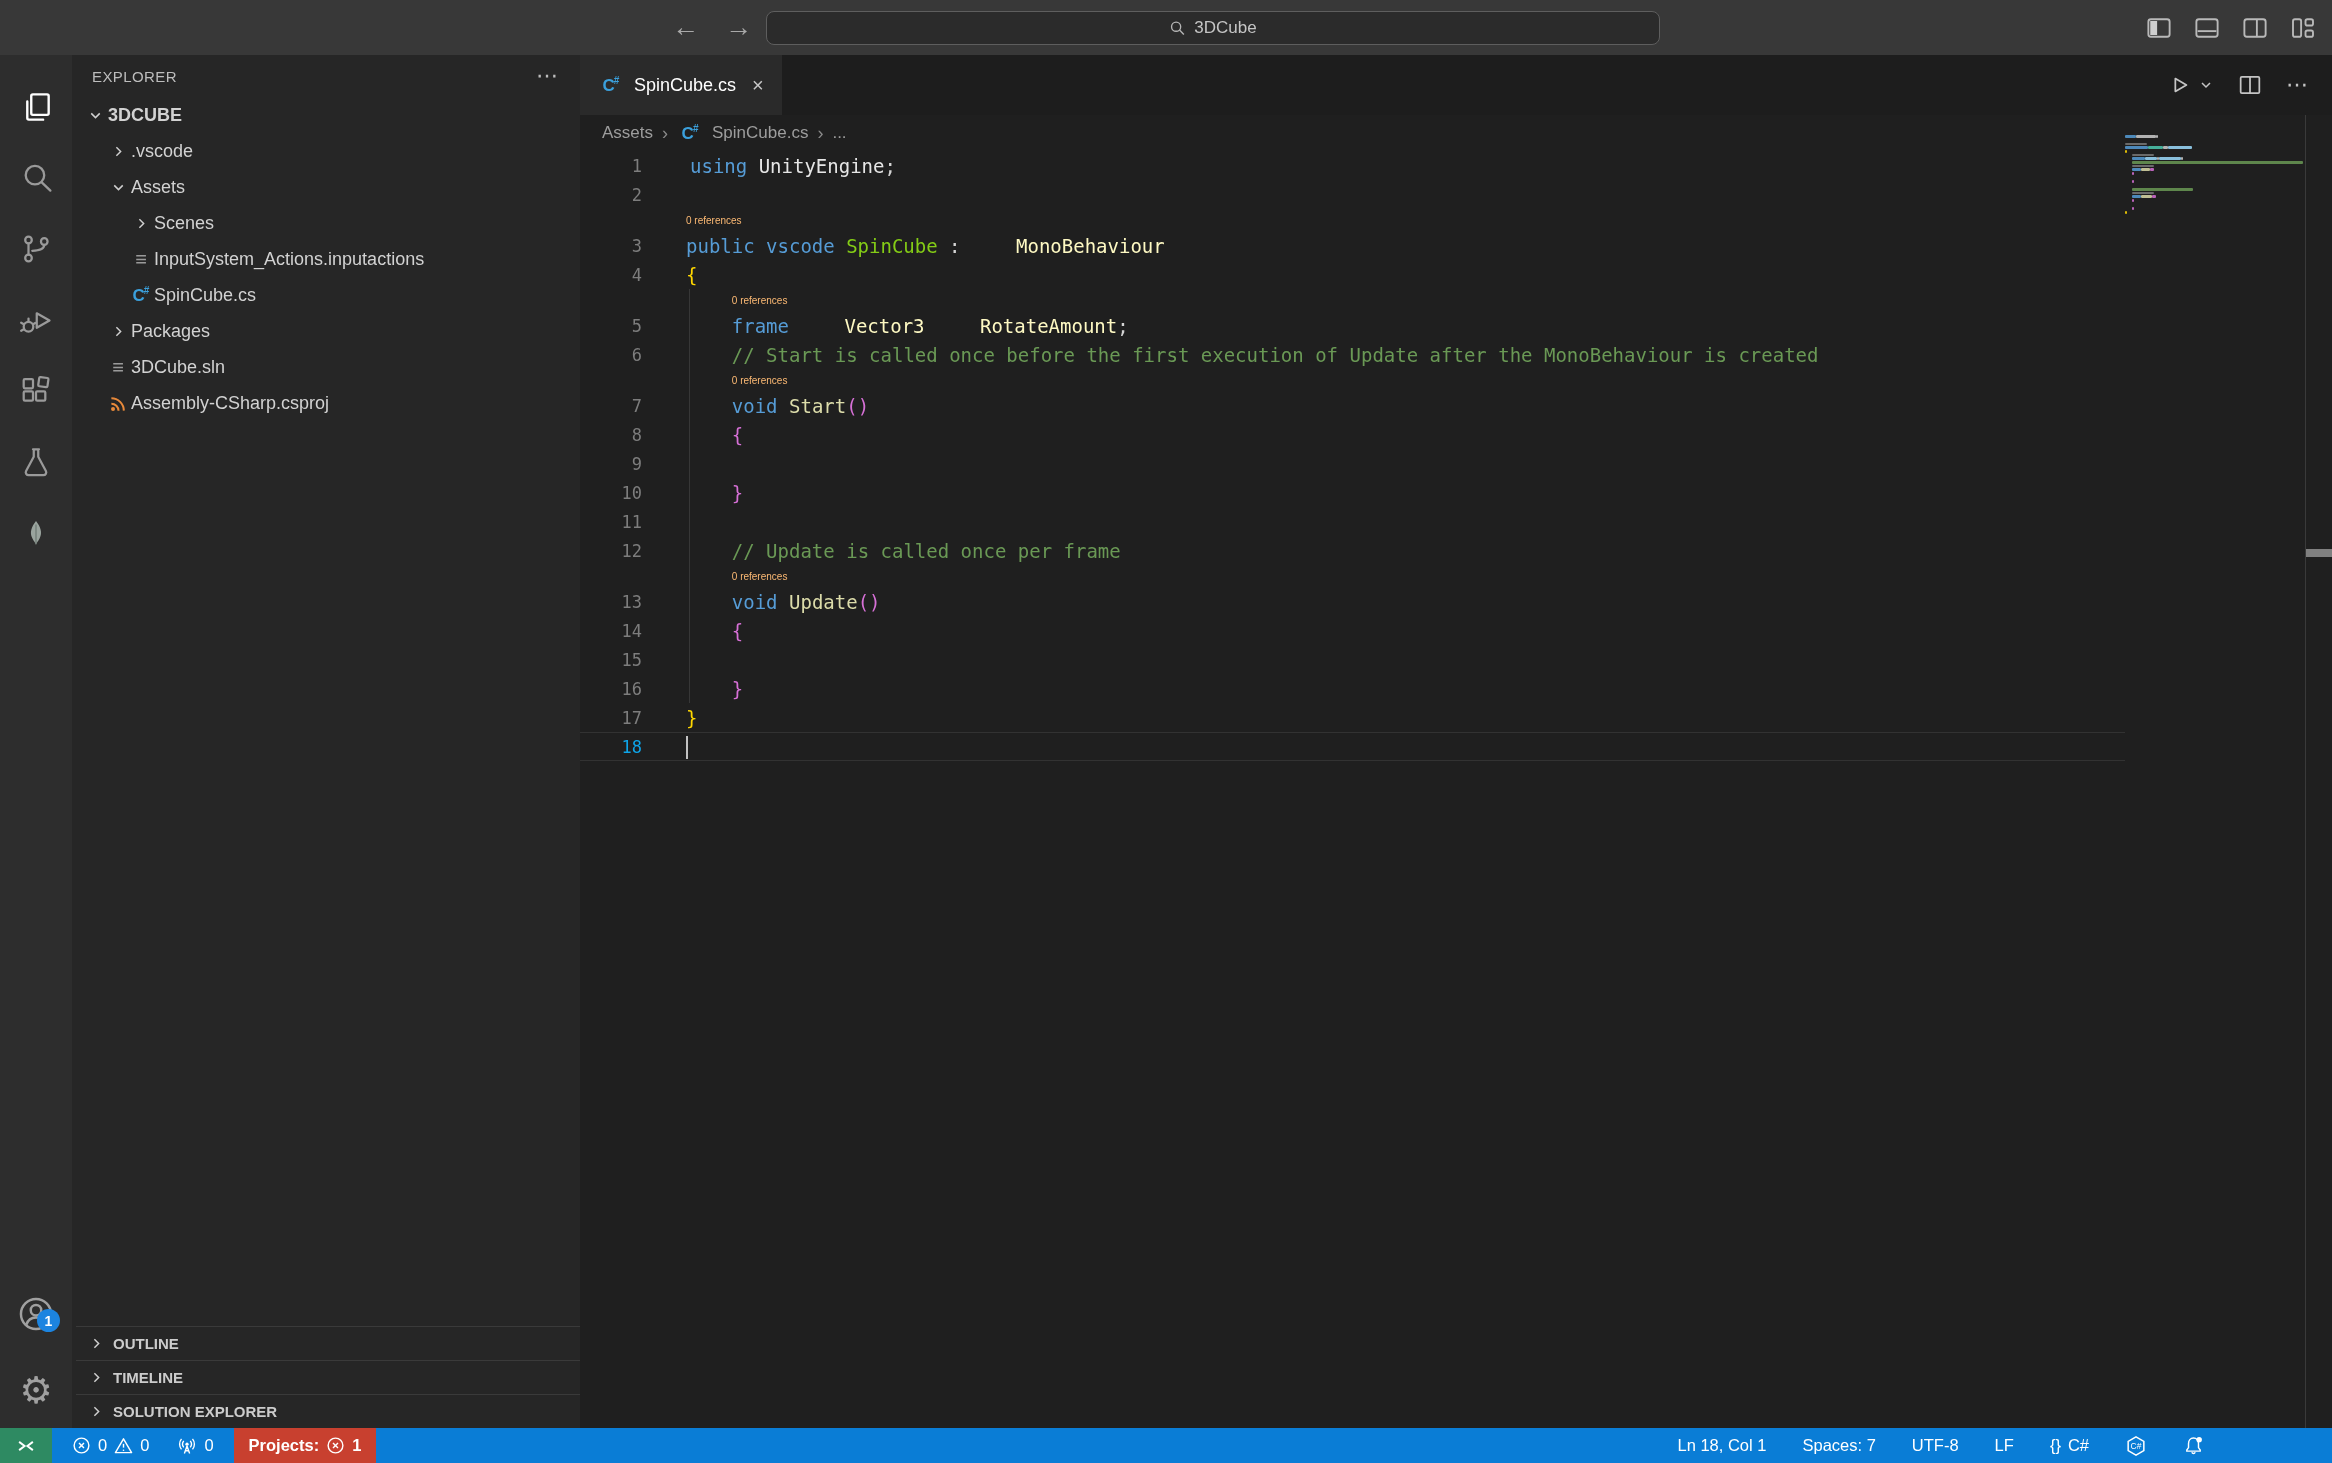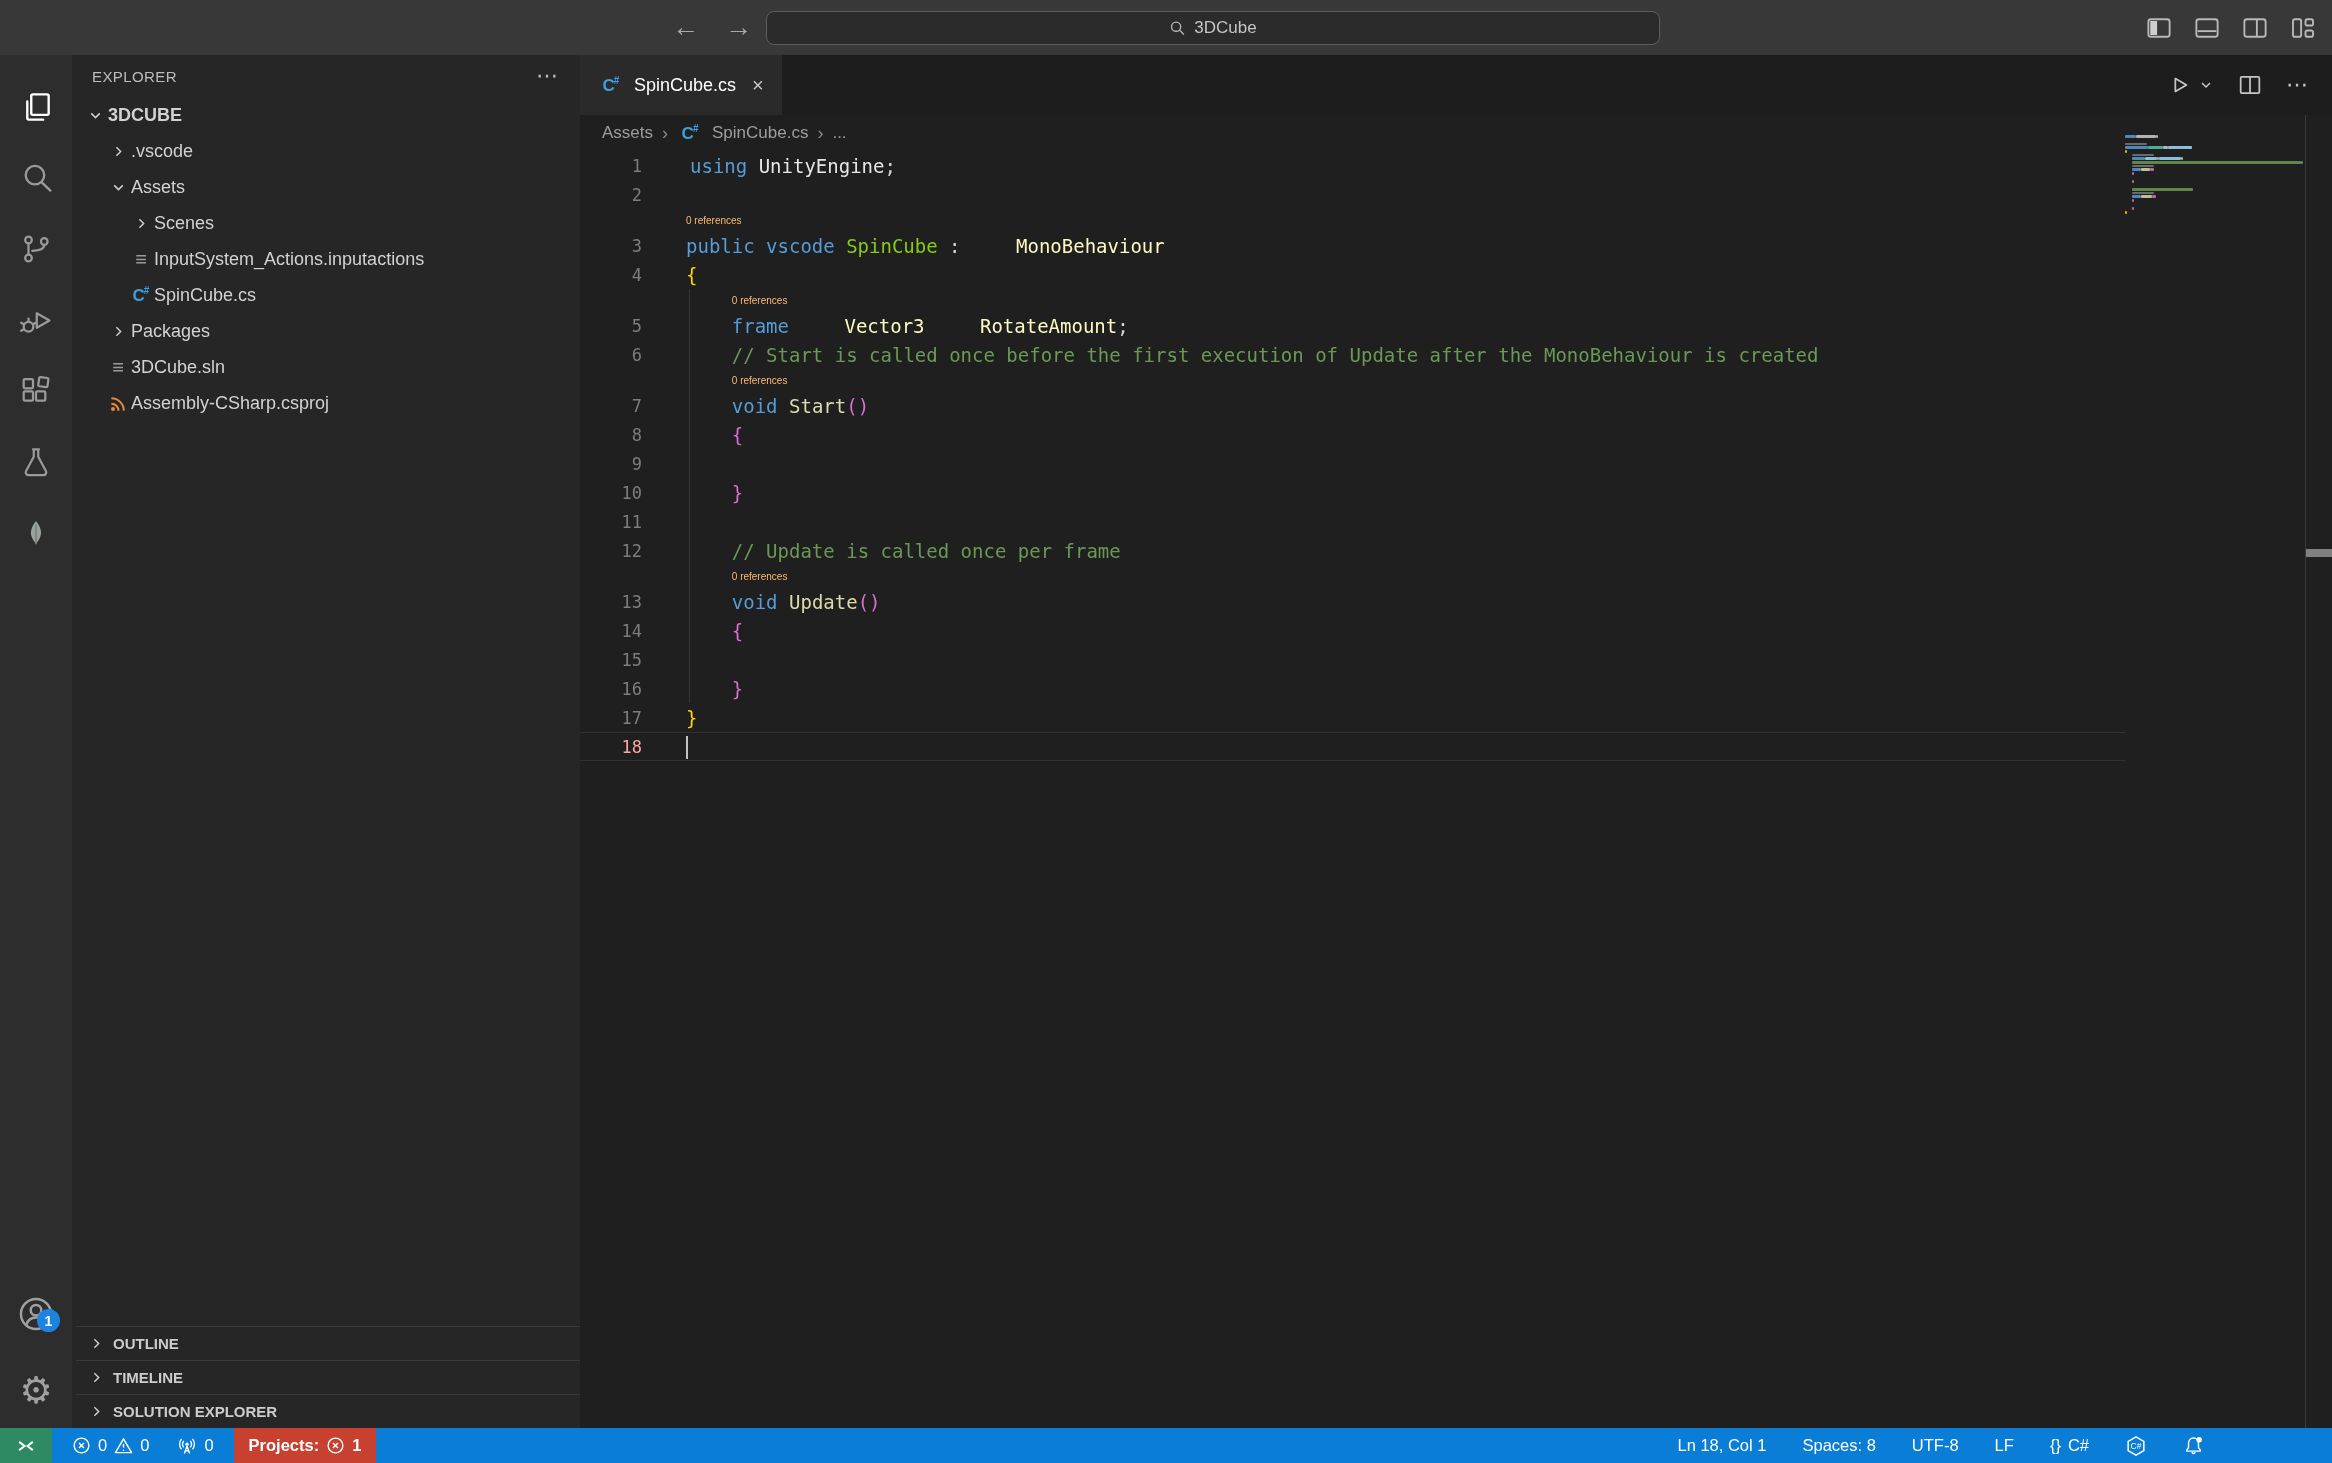--- a/index.html
+++ b/index.html
@@ -57,21 +57,21 @@
   .breadcrumbs { position:absolute; left:0; top:60px; width:100%; height:36px; display:flex; align-items:center;
                  gap:9px; padding-left:22px; color:#9d9d9d; font-size:17px; }
   .crumb-sep { color:#8a8a8a; font-size:18px; }
 
   .code-area { position:absolute; left:0; top:96px; width:100%; bottom:0; }
   .crow { position:relative; display:flex; align-items:center; height:29px; width:1545px; }
   .crow.lens { height:22px; }
   .crow.g::before { content:''; position:absolute; left:109px; top:0; bottom:0; width:1px; background:#373737; }
   .crow.cur { border-top:1px solid #323232; border-bottom:1px solid #323232; }
   .ln { flex:0 0 62px; text-align:right; font-family:"DejaVu Sans Mono",monospace; font-size:17px; color:#7d7d7d; }
-  .crow.cur .ln { color:#fca5a5; }
+  .crow.cur .ln { color:#0ea5e9; }
   .cc { margin-left:44px; font-family:"DejaVu Sans Mono",monospace; font-size:19px; white-space:pre; color:#d4d4d4; }
   .lens .cc { font-family:"Liberation Sans",sans-serif; font-size:10px; color:#fdba74; }
   .cursor-caret { position:absolute; left:106px; top:3px; width:2px; height:23px; background:#c2c2c2; }
   .tk-kw { color:#569cd6; } .tk-ns { color:#e6e6e6; } .tk-type { color:#84cc16; }
   .tk-btype { color:#fef9c3;padding-left:44px; } .tk-meth { color:#dcdcaa; } .tk-cmt { color:#6a9955; }
   .tk-p { color:#d4d4d4; } .tk-b1 { color:#ffd700; } .tk-b2 { color:#d670d6; }
 
   .minimap { position:absolute; left:1545px; top:80px; width:180px; }
   .mm-line { height:3px; margin-bottom:1px; display:flex; }
   .mm-seg { height:3px; border-radius:1px; }
@@ -519,21 +519,21 @@
       <span>Projects:</span>
       <svg width="19" height="19" viewBox="0 0 16 16" fill="none" stroke="#fff" stroke-width="1.2">
           <circle cx="8" cy="8" r="6.2"></circle>
           <path d="M5.9 5.9l4.2 4.2M10.1 5.9l-4.2 4.2"></path>
         </svg>
       <span>1</span>
     </div>
 
     <div class="sb-right">
       <span class="sb-item">Ln 18, Col 1</span>
-      <span class="sb-item">Spaces: 8</span>
+      <span class="sb-item">Spaces: 7</span>
       <span class="sb-item">UTF-8</span>
       <span class="sb-item">LF</span>
       <span class="sb-item">
         <span>{}</span>
         <span>C#</span>
       </span>
       <span class="sb-item">
         <svg width="22" height="22" viewBox="0 0 16 16" fill="none" stroke="#fff" stroke-width="1.1">
             <path d="M8 1.4l5.7 3.3v6.6L8 14.6 2.3 11.3V4.7z"></path>
             <text x="8" y="10.4" font-size="6.2" fill="#fff" stroke="none" text-anchor="middle" font-family="Liberation Sans, sans-serif">C#</text>

